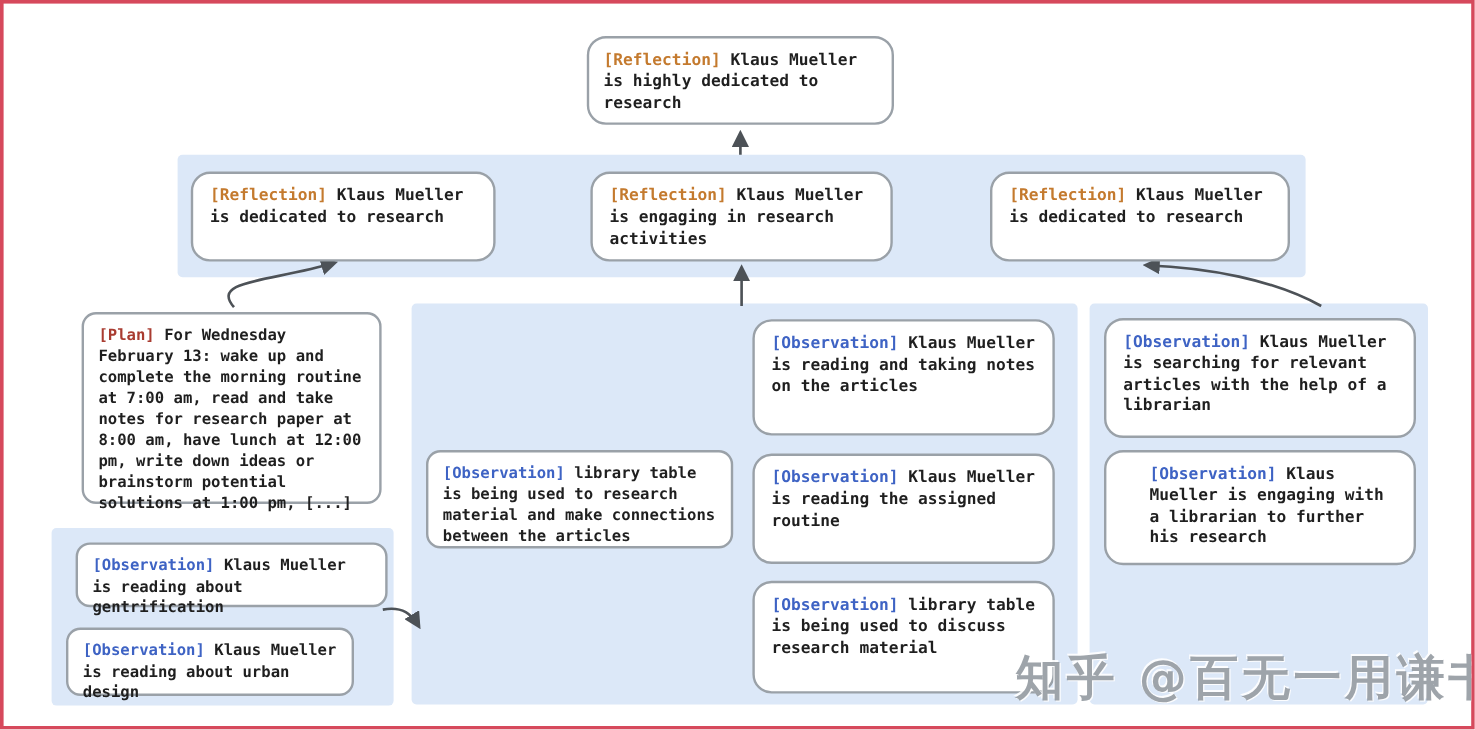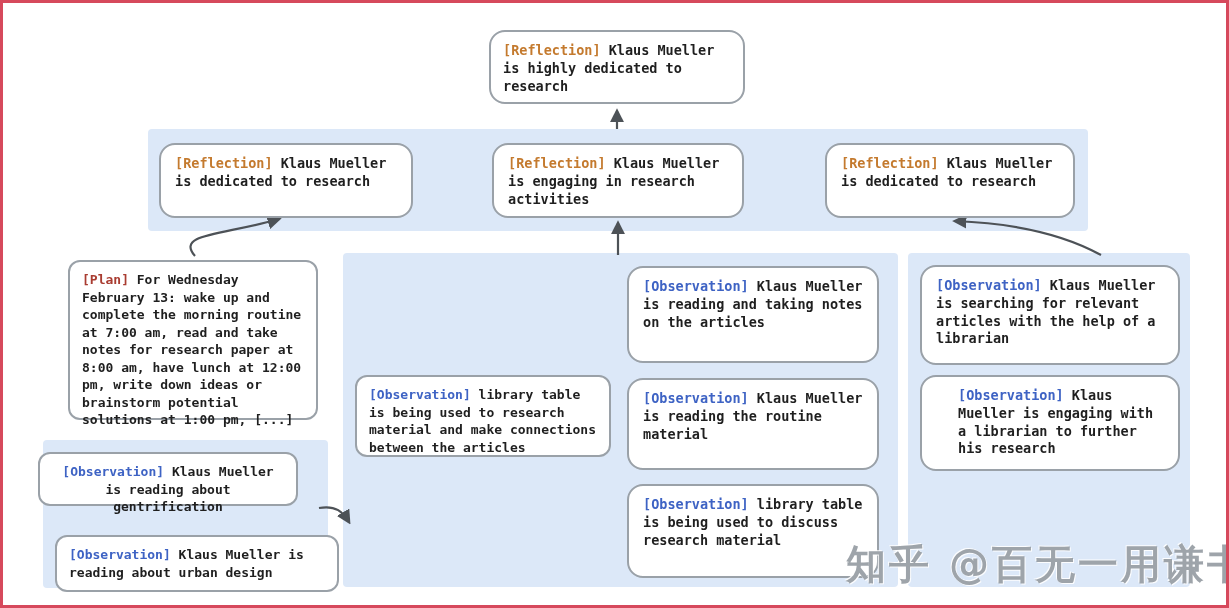--- a/index.html
+++ b/index.html
@@ -104,41 +104,41 @@
   <div class="node lg" style="left:822px;top:140px;width:250px;height:75px;">
     <span class="tag-reflection">[Reflection]</span>
     <span>Klaus Mueller is dedicated to research</span>
   </div>
 
   <div class="node sm" style="left:65px;top:257px;width:250px;height:160px;">
     <span class="tag-plan">[Plan]</span>
     <span>For Wednesday February 13: wake up and complete the morning routine at 7:00 am, read and take notes for research paper at 8:00 am, have lunch at 12:00 pm, write down ideas or brainstorm potential solutions at 1:00 pm, [...]</span>
   </div>
 
-  <div class="node sm" style="left:35px;top:449px;width:260px;height:54px;text-align:center;">
+  <div class="node sm" style="left:60px;top:449px;width:260px;height:54px;">
     <span class="tag-observation">[Observation]</span>
     <span>Klaus Mueller is reading about gentrification</span>
   </div>
-  <div class="node sm" style="left:52px;top:532px;width:284px;height:57px;">
+  <div class="node sm" style="left:52px;top:520px;width:240px;height:57px;">
     <span class="tag-observation">[Observation]</span>
     <span>Klaus Mueller is reading about urban design</span>
   </div>
 
   <div class="node sm" style="left:352px;top:372px;width:256px;height:82px;">
     <span class="tag-observation">[Observation]</span>
     <span>library table is being used to research material and make connections between the articles</span>
   </div>
 
   <div class="node lg" style="left:624px;top:263px;width:252px;height:97px;">
     <span class="tag-observation">[Observation]</span>
     <span>Klaus Mueller is reading and taking notes on the articles</span>
   </div>
   <div class="node lg" style="left:624px;top:375px;width:252px;height:92px;">
     <span class="tag-observation">[Observation]</span>
-    <span>Klaus Mueller is reading the routine material</span>
+    <span>Klaus Mueller is reading the assigned routine</span>
   </div>
   <div class="node lg" style="left:624px;top:481px;width:252px;height:94px;">
     <span class="tag-observation">[Observation]</span>
     <span>library table is being used to discuss research material</span>
   </div>
 
   <div class="node lg" style="left:917px;top:262px;width:260px;height:100px;">
     <span class="tag-observation">[Observation]</span>
     <span>Klaus Mueller is searching for relevant articles with the help of a librarian</span>
   </div>

